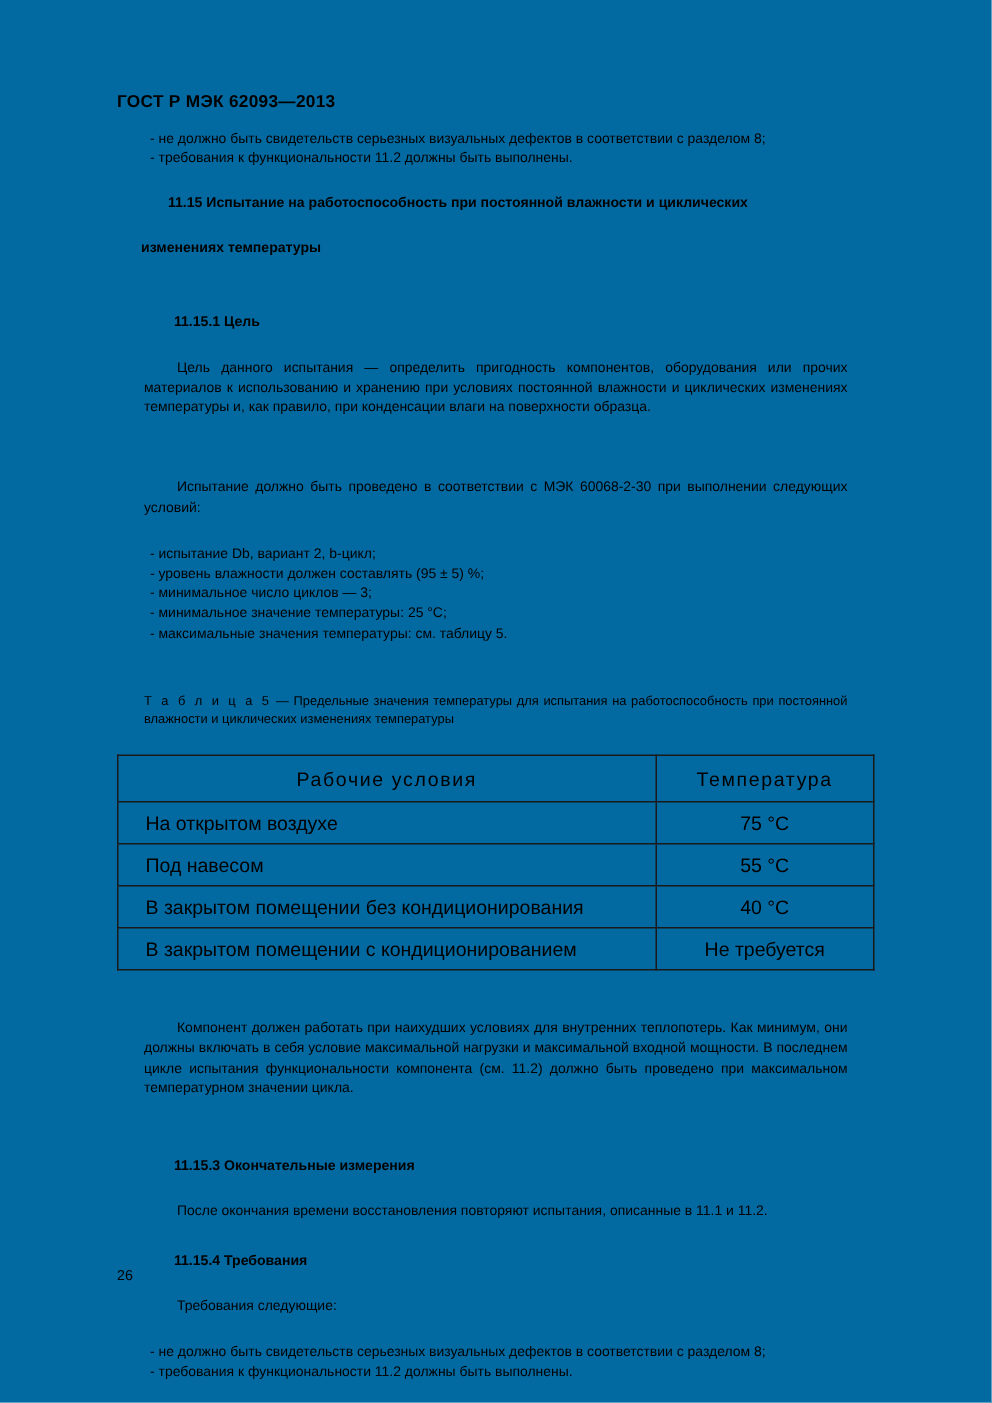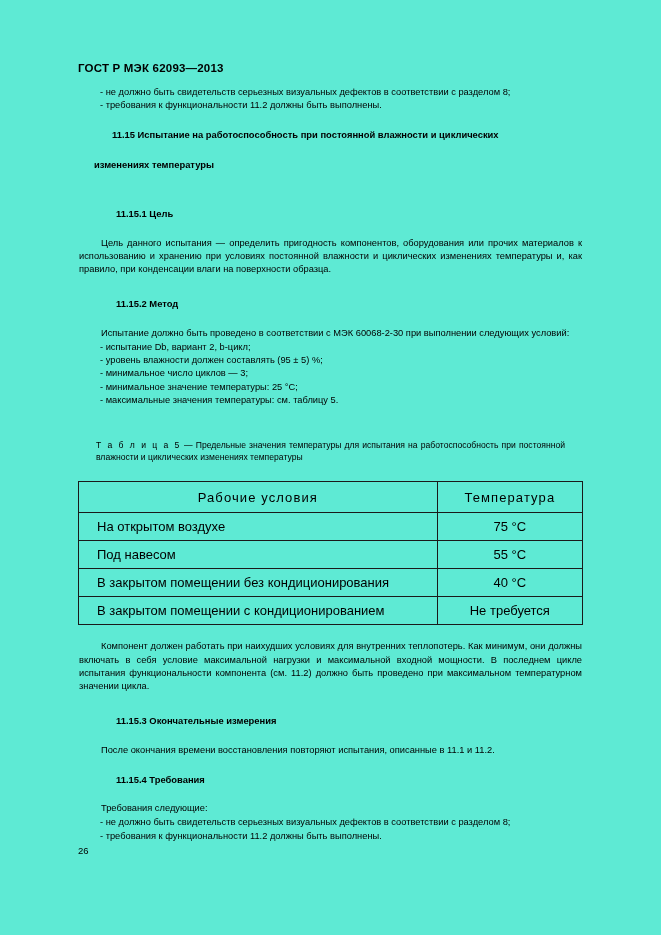--- a/index.html
+++ b/index.html
@@ -13,38 +13,38 @@
     position: relative;
     font-family: "Liberation Sans", sans-serif;
     color: #000000;
     overflow: hidden;
   }
   .page {
     position: absolute;
     left: 0; top: 0;
     width: 661px;
     height: 935px;
-    background: #5eead4;
+    background: #0369a1;
   }
   .header {
     position: absolute;
     left: 78px;
     top: 62px;
     font-size: 11.5px;
     font-weight: bold;
     letter-spacing: 0.2px;
   }
   .content {
     position: absolute;
     left: 78px;
     top: 86px;
     width: 505px;
   }
   p {
-    margin: 1px;
+    margin: 18px;
     font-size: 9.3px;
     line-height: 13.2px;
     text-align: justify;
   }
   .dash-line {
     margin: 0;
     font-size: 9.3px;
     line-height: 13.2px;
     padding-left: 22px;
   }
@@ -132,21 +132,20 @@
     <p class="sec-head-wide">11.15  Испытание  на  работоспособность  при  постоянной  влажности  и  циклических</p>
     <p class="sec-head" style="padding-left:0">изменениях температуры</p>
 
     <div class="gap-sm"></div>
 
     <p class="sec-head">11.15.1 Цель</p>
     <p class="indent">Цель данного испытания — определить пригодность компонентов, оборудования или прочих материалов к использованию и хранению при условиях постоянной влажности и циклических изменениях температуры и, как правило, при конденсации влаги на поверхности образца.</p>
 
     <div class="gap-sm"></div>
 
-    <p class="sec-head">11.15.2 Метод</p>
     <p class="indent">Испытание должно быть проведено в соответствии с МЭК 60068-2-30 при выполнении следующих условий:</p>
 
     <p class="dash-line">- испытание Db, вариант 2, b-цикл;</p>
     <p class="dash-line">- уровень влажности должен составлять (95 ± 5) %;</p>
     <p class="dash-line">- минимальное число циклов — 3;</p>
     <p class="dash-line">- минимальное значение температуры: 25 °С;</p>
     <p class="dash-line">- максимальные значения температуры: см. таблицу 5.</p>
 
     <div class="gap-lg"></div>
 

